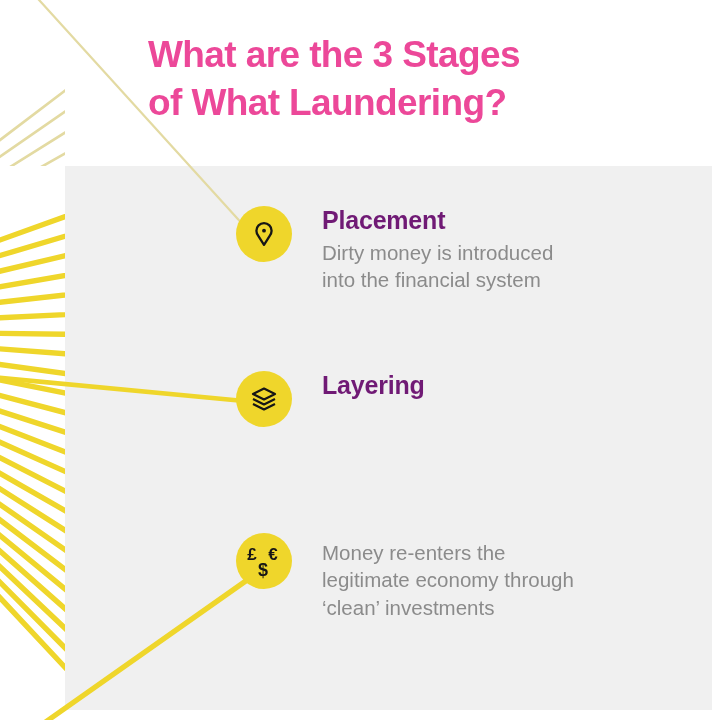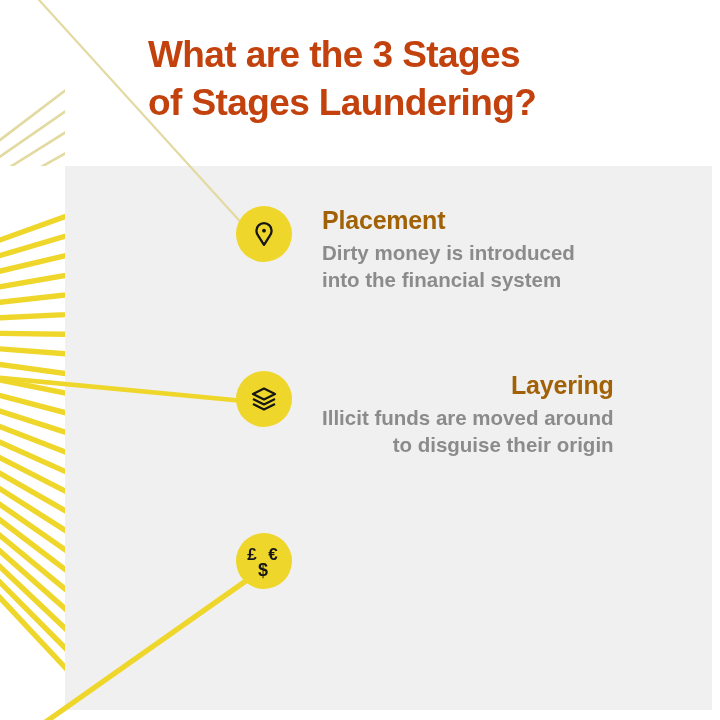--- a/index.html
+++ b/index.html
@@ -31,32 +31,32 @@
     background:#efd62b;
     flex:0 0 auto;
     display:flex;align-items:center;justify-content:center;
     position:relative;
   }
   .badge svg{display:block;}
 
   .stage-text{margin-left:30px;padding-top:1px;}
 
   .stage-title{
-    font-size:25px;font-weight:bold;color:#a16207;
+    font-size:25px;font-weight:bold;color:#701a75;
     line-height:1.06;letter-spacing:-0.2px;margin:0;white-space:nowrap;
   }
   .stage-desc{
     font-size:20.5px;color:#8b8b8b;line-height:1.34;
-    margin:5px 0 0 0;font-weight:bold;white-space:pre-line;
+    margin:5px 0 0 0;font-weight:normal;white-space:pre-line;
   }
 
   
   .title-block{position:absolute;left:148px;top:31px;width:520px;}
   .title-line{
-    font-size:37px;font-weight:bold;color:#c2410c;
+    font-size:37px;font-weight:bold;color:#ec4899;
     line-height:1.29;letter-spacing:-0.6px;white-space:nowrap;
   }
 </style>
 </head>
 <body>
 
 <div id="infographic">
 
   <div class="plate-white"></div>
   <div class="plate-gray"></div>
@@ -118,21 +118,21 @@
     <g stroke="#efd62b" stroke-width="4.6" fill="none" stroke-linecap="round">
       <line x1="-20" y1="376" x2="244" y2="401"></line>
     </g>
     <g stroke="#efd62b" stroke-width="5.2" fill="none" stroke-linecap="round">
       <line x1="20" y1="740" x2="250" y2="578"></line>
     </g>
   </svg>
 
   <div class="title-block">
     <div class="title-line">What are the 3 Stages</div>
-    <div class="title-line">of Stages Laundering?</div>
+    <div class="title-line">of What Laundering?</div>
   </div>
 
   <div class="stages">
 
     <div class="stage stage-1">
       <div class="badge">
         <svg width="30" height="30" viewBox="0 0 30 30" aria-hidden="true">
           <path d="M15 4.2c-4.3 0-7.6 3.3-7.6 7.5 0 2.0 0.8 3.6 1.9 5.2L15 25.8l5.7-8.9c1.1-1.6 1.9-3.2 1.9-5.2 0-4.2-3.3-7.5-7.6-7.5z" fill="none" stroke="#161616" stroke-width="2.3" stroke-linejoin="round"></path>
           <circle cx="15" cy="11.7" r="1.9" fill="#161616"></circle>
         </svg>
@@ -149,31 +149,32 @@
         <svg width="30" height="30" viewBox="0 0 30 30" aria-hidden="true">
           <g fill="none" stroke="#161616" stroke-width="2.2" stroke-linejoin="round">
             <path d="M15 4.6 L26 10.0 L15 15.4 L4 10.0 Z"></path>
             <path d="M4 15.0 L15 20.4 L26 15.0"></path>
             <path d="M4 20.0 L15 25.4 L26 20.0"></path>
           </g>
         </svg>
       </div>
       <div class="stage-text">
         <div class="stage-title">Layering</div>
-        <div class="stage-desc">Illicit funds are moved around
-to disguise their origin</div>
       </div>
     </div>
 
     <div class="stage stage-3">
       <div class="badge">
         <svg width="42" height="40" viewBox="0 0 42 40" aria-hidden="true">
           <text x="9" y="19" text-anchor="middle" font-family="Liberation Sans, sans-serif" font-size="17" font-weight="bold" fill="#161616">£</text>
           <text x="30" y="19" text-anchor="middle" font-family="Liberation Sans, sans-serif" font-size="17" font-weight="bold" fill="#161616">€</text>
           <text x="20" y="35" text-anchor="middle" font-family="Liberation Sans, sans-serif" font-size="18" font-weight="bold" fill="#161616">$</text>
         </svg>
       </div>
       <div class="stage-text">
+        <div class="stage-desc">Money re-enters the
+legitimate economy through
+‘clean’ investments</div>
       </div>
     </div>
 
   </div>
 </div>
 
 </body></html>

